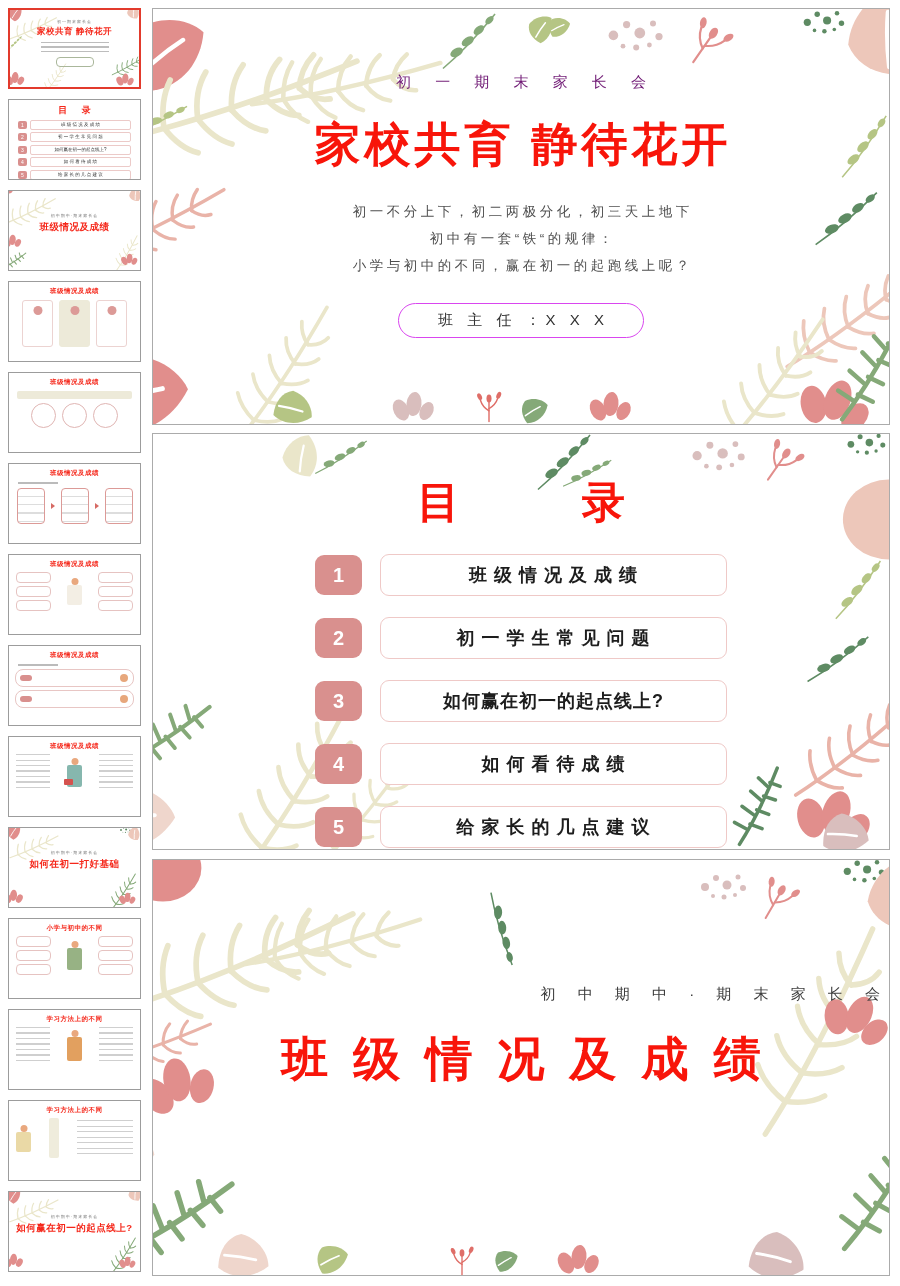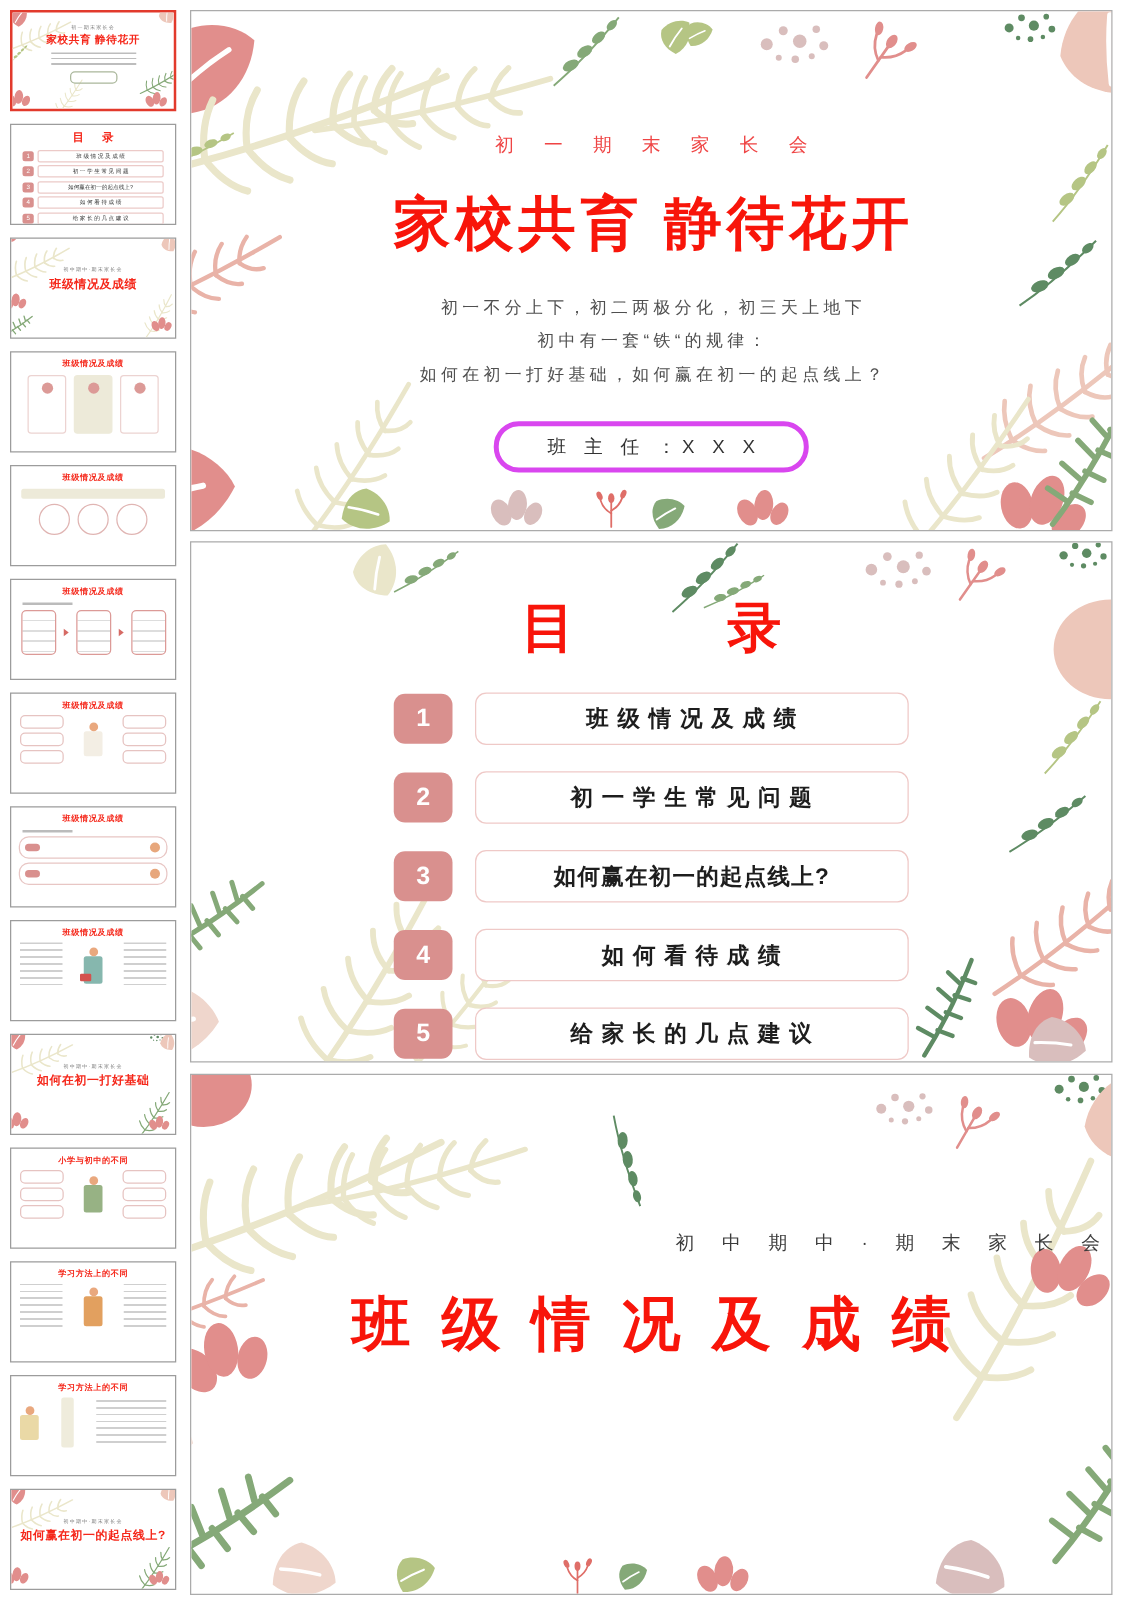--- a/index.html
+++ b/index.html
@@ -53,25 +53,25 @@
   .wide{height:16px;border:1px solid #e8c6c4;border-radius:8px;margin:3px 6px 0;position:relative;}
   .wide::before{content:"";position:absolute;left:4px;top:5px;width:12px;height:6px;border-radius:3px;background:#d9908e;}
   .wide::after{content:"";position:absolute;right:5px;top:4px;width:8px;height:8px;border-radius:50%;background:#e7a77c;}
   .vstrip{width:10px;height:40px;background:#efecdc;border-radius:2px;}
 
   
   .slide{position:absolute;left:152px;width:736px;height:415px;background:#fff;border:1px solid #ababab;overflow:hidden;}
   .slide-1{top:8px;} .slide-2{top:433px;} .slide-3{top:859px;}
   .deco{position:absolute;inset:0;width:100%;height:100%;pointer-events:none;}
 
-  .s1-sub{position:relative;margin-top:98px;text-align:center;font-size:15px;color:#ef4444;letter-spacing:10px;text-indent:10px;}
+  .s1-sub{position:relative;margin-top:64px;text-align:center;font-size:15px;color:#701a75;letter-spacing:10px;text-indent:10px;}
   .s1-title{position:relative;margin:22px 0 0;text-align:center;font-size:46px;font-weight:900;color:#f8150a;letter-spacing:4px;text-indent:4px;}
   .s1-body{position:relative;margin-top:22px;text-align:center;font-size:13.5px;color:#4f4f4f;line-height:27px;letter-spacing:3.5px;}
   .s1-body p{margin:0;text-indent:3.5px;}
-  .s1-pill{position:relative;width:fit-content;margin:24px auto 0;padding:7px 34px;border:4px solid #d946ef;
+  .s1-pill{position:relative;width:fit-content;margin:24px auto 0;padding:7px 34px;border:1px solid #d946ef;
            border-radius:20px;font-size:15px;color:#333;letter-spacing:5px;text-indent:5px;}
 
   .s2-title{position:relative;margin:40px 0 0;text-align:center;font-size:43px;font-weight:900;color:#f8150a;letter-spacing:55px;text-indent:55px;}
   .toc{position:relative;margin-top:22px;display:flex;flex-direction:column;gap:21px;align-items:center;}
   .toc-row{display:flex;align-items:center;gap:18px;}
   .toc-num{width:47px;height:40px;background:#d9908e;border-radius:9px;color:#fff;font-size:20px;font-weight:bold;
            display:flex;align-items:center;justify-content:center;flex:none;}
   .toc-label{width:345px;height:40px;border:1.5px solid #efc9c7;border-radius:9px;background:#fff;
              display:flex;align-items:center;justify-content:center;font-size:18px;font-weight:bold;color:#1d1d1d;letter-spacing:1px;}
 
@@ -365,21 +365,21 @@
       <use href="#s-flower" transform="translate(432,372) scale(0.5)" style="color:#E18E8C"></use>
       <use href="#s-fern" transform="translate(545,320) scale(1.3) rotate(-8)" style="color:#EAE6CA"></use>
       <use href="#s-flower" transform="translate(652,342) scale(0.85) rotate(15)" style="color:#E18E8C"></use>
       <use href="#s-palm" transform="translate(662,330) scale(0.9) rotate(-15)" style="color:#85A978"></use>
     </svg>
     <div class="s1-sub">初 一 期 末 家 长 会</div>
     <h1 class="s1-title">家校共育 静待花开</h1>
     <div class="s1-body">
       <p>初一不分上下，初二两极分化，初三天上地下</p>
       <p>初中有一套“铁“的规律：</p>
-      <p>如何在初一打好基础，如何赢在初一的起点线上？</p>
+      <p>小学与初中的不同，赢在初一的起跑线上呢？</p>
     </div>
     <div class="s1-pill">班 主 任 ：X X X</div>
   </section>
 
   <section class="slide slide-2">
     <svg class="deco" viewBox="0 0 736 415">
       <use href="#s-leaf" transform="translate(118,14) scale(0.45) rotate(-25)" style="color:#EAE6CA"></use>
       <use href="#s-sprig" transform="translate(170,-8) scale(0.5) rotate(14)" style="color:#85A978"></use>
       <use href="#s-sprig" transform="translate(380,-4) scale(0.62)" style="color:#5E8B63"></use>
       <use href="#s-sprig" transform="translate(420,10) scale(0.45) rotate(18)" style="color:#85A978"></use>

